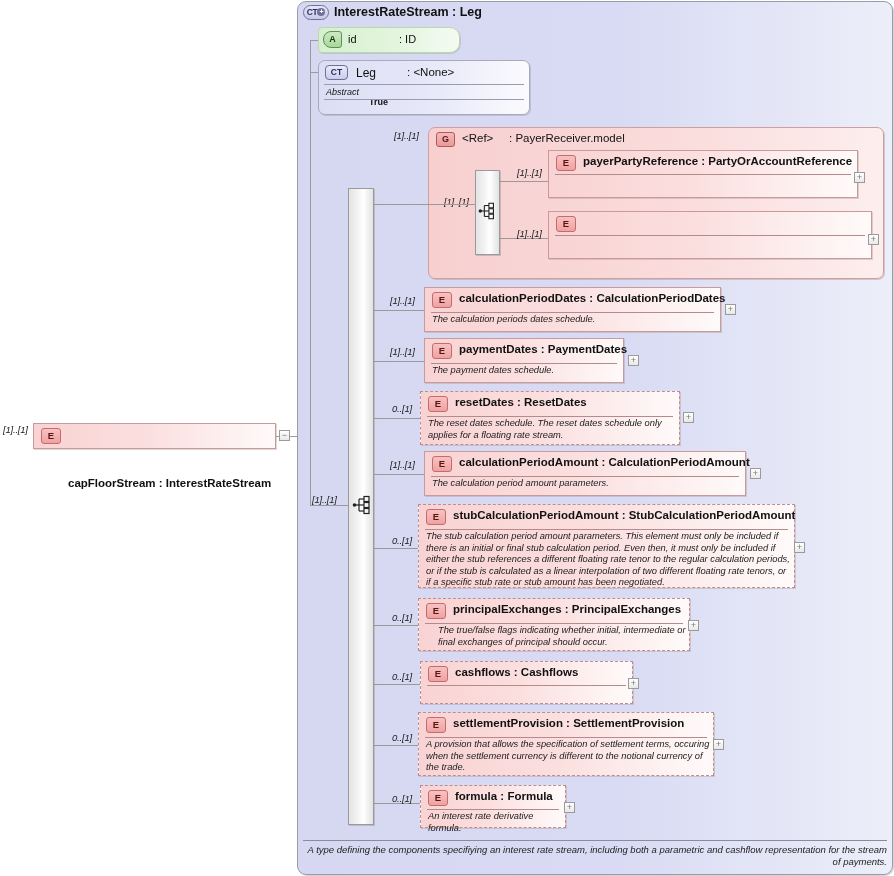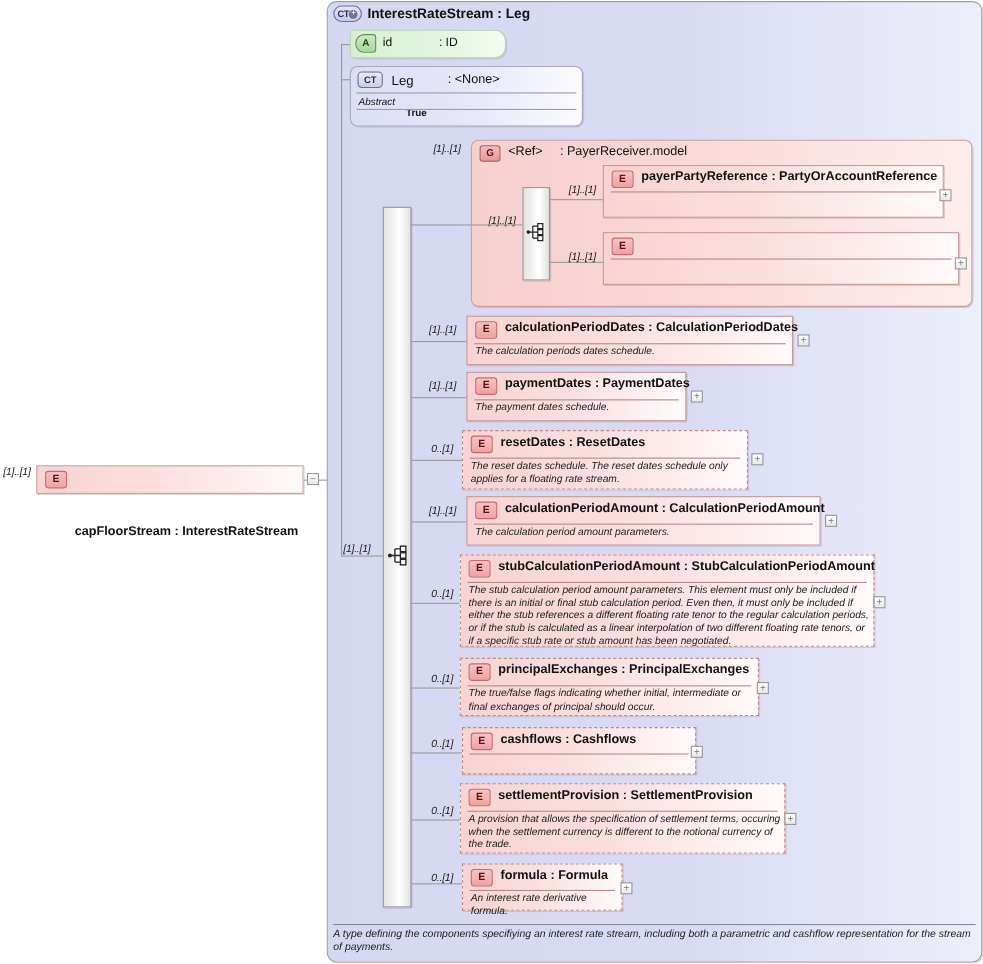--- a/index.html
+++ b/index.html
@@ -220,21 +220,21 @@
   <div class="expander" style="left:279px; top:430px;">−</div>
   <div class="hline" style="left:276px; top:436px; width:4px;"></div>
   <div class="hline" style="left:290px; top:436px; width:8px;"></div>
 
   <div class="ct-outer"></div>
   <div class="badge-ct-plus">
     <span>CT</span><span class="plus">+</span>
   </div>
   <div class="ct-outer-title" style="left:334px; top:5px;">InterestRateStream : Leg</div>
 
-  <div class="ct-outer-footer" style="left:303px; top:840px; width:584px;">A type defining the components specifiying an interest rate stream, including both a parametric and cashflow representation for the stream of payments.</div>
+  <div class="ct-outer-footer" style="left:303px; top:840px; width:584px;text-align:right;">A type defining the components specifiying an interest rate stream, including both a parametric and cashflow representation for the stream of payments.</div>
 
   <div class="vline" style="left:310px; top:40px; height:465px;"></div>
   <div class="hline" style="left:310px; top:40px; width:9px;"></div>
   <div class="hline" style="left:310px; top:72px; width:9px;"></div>
   <div class="hline" style="left:310px; top:505px; width:42px;"></div>
 
   <div class="attr-box">
     <div class="attr-badge">A</div>
     <div class="attr-name">id</div>
     <div class="attr-type">: ID</div>
@@ -362,21 +362,21 @@
     <div class="el-sep" style="top:24px; width:363px;"></div>
     <div class="el-desc" style="top:26px; width:365px;">The stub calculation period amount parameters. This element must only be included if there is an initial or final stub calculation period. Even then, it must only be included if either the stub references a different floating rate tenor to the regular calculation periods, or if the stub is calculated as a linear interpolation of two different floating rate tenors, or if a specific stub rate or stub amount has been negotiated.</div>
   </div>
   <div class="expander" style="left:794px; top:542px;">+</div>
 
   <div class="card" style="left:392px; top:612px;">0..[1]</div>
   <div class="el-box optional" style="left:418px; top:598px; width:272px; height:53px;">
     <div class="el-badge">E</div>
     <div class="el-title">principalExchanges : PrincipalExchanges</div>
     <div class="el-sep" style="top:24px; width:258px;"></div>
-    <div class="el-desc" style="top:26px; width:260px;">The true/false flags indicating whether initial, intermediate or final exchanges of principal should occur.</div>
+    <div class="el-desc" style="top:26px; width:260px;margin-left:12px;">The true/false flags indicating whether initial, intermediate or final exchanges of principal should occur.</div>
   </div>
   <div class="expander" style="left:688px; top:620px;">+</div>
 
   <div class="card" style="left:392px; top:671px;">0..[1]</div>
   <div class="el-box optional" style="left:420px; top:661px; width:213px; height:43px;">
     <div class="el-badge">E</div>
     <div class="el-title">cashflows : Cashflows</div>
     <div class="el-sep" style="top:23px; width:199px;"></div>
   </div>
   <div class="expander" style="left:628px; top:678px;">+</div>

